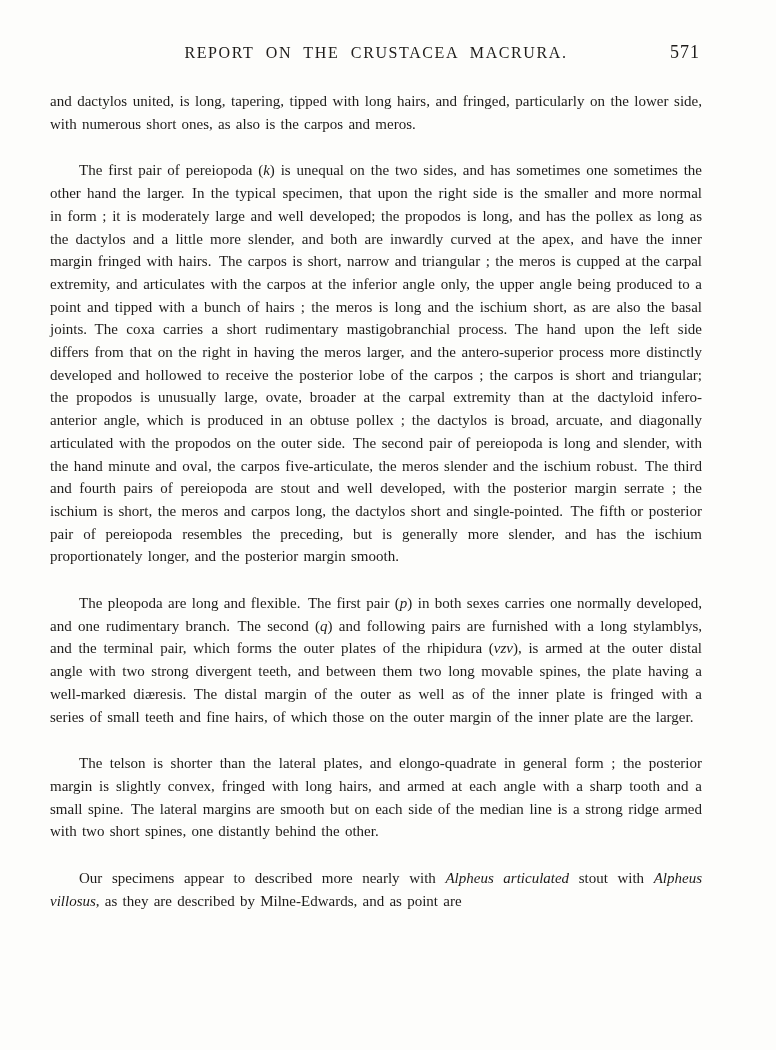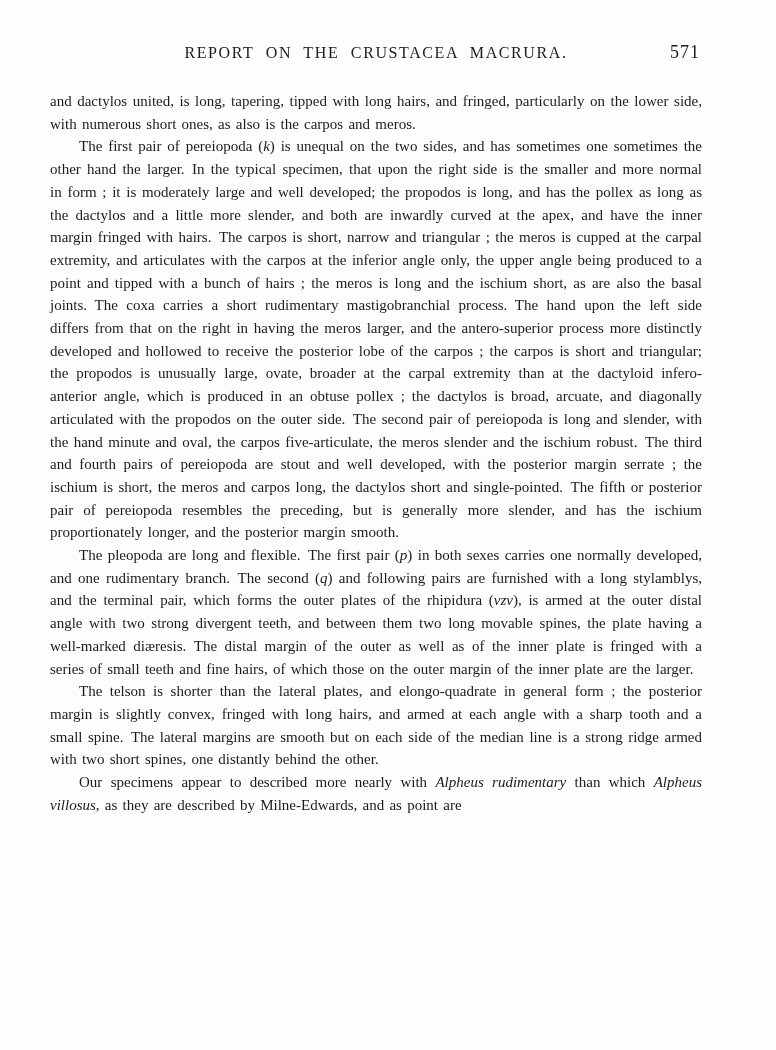--- a/index.html
+++ b/index.html
@@ -50,33 +50,34 @@
     line-height: 22.7px;
     text-align: justify;
     word-spacing: 1.5px;
   }
   p.para {
     margin: 0;
     padding: 0;
   }
   p.para.indent {
     text-indent: 29px;
+    margin-top: 24px;
   }
   .para i {
     font-style: italic;
   }
 </style>
 </head>
 <body>
 
 <div class="page">
   <div class="running-head">
     <span class="running-title">REPORT ON THE CRUSTACEA MACRURA.</span>
     <span class="page-number">571</span>
   </div>
   <div class="body-text">
       <p class="para"><span>and dactylos united, is long, tapering, tipped with long hairs, and fringed, particularly on the lower side, with numerous short ones, as also is the carpos and meros.</span></p>
       <p class="para indent"><span>The first pair of pereiopoda (</span><i>k</i><span>) is unequal on the two sides, and has sometimes one sometimes the other hand the larger. In the typical specimen, that upon the right side is the smaller and more normal in form ; it is moderately large and well developed; the propodos is long, and has the pollex as long as the dactylos and a little more slender, and both are inwardly curved at the apex, and have the inner margin fringed with hairs. The carpos is short, narrow and triangular ; the meros is cupped at the carpal extremity, and articulates with the carpos at the inferior angle only, the upper angle being produced to a point and tipped with a bunch of hairs ; the meros is long and the ischium short, as are also the basal joints. The coxa carries a short rudimentary mastigobranchial process. The hand upon the left side differs from that on the right in having the meros larger, and the antero-superior process more distinctly developed and hollowed to receive the posterior lobe of the carpos ; the carpos is short and triangular; the propodos is unusually large, ovate, broader at the carpal extremity than at the dactyloid infero-anterior angle, which is produced in an obtuse pollex ; the dactylos is broad, arcuate, and diagonally articulated with the propodos on the outer side. The second pair of pereiopoda is long and slender, with the hand minute and oval, the carpos five-articulate, the meros slender and the ischium robust. The third and fourth pairs of pereiopoda are stout and well developed, with the posterior margin serrate ; the ischium is short, the meros and carpos long, the dactylos short and single-pointed. The fifth or posterior pair of pereiopoda resembles the preceding, but is generally more slender, and has the ischium proportionately longer, and the posterior margin smooth.</span></p>
       <p class="para indent"><span>The pleopoda are long and flexible. The first pair (</span><i>p</i><span>) in both sexes carries one normally developed, and one rudimentary branch. The second (</span><i>q</i><span>) and following pairs are furnished with a long stylamblys, and the terminal pair, which forms the outer plates of the rhipidura (</span><i>vzv</i><span>), is armed at the outer distal angle with two strong divergent teeth, and between them two long movable spines, the plate having a well-marked diæresis. The distal margin of the outer as well as of the inner plate is fringed with a series of small teeth and fine hairs, of which those on the outer margin of the inner plate are the larger.</span></p>
       <p class="para indent"><span>The telson is shorter than the lateral plates, and elongo-quadrate in general form ; the posterior margin is slightly convex, fringed with long hairs, and armed at each angle with a sharp tooth and a small spine. The lateral margins are smooth but on each side of the median line is a strong ridge armed with two short spines, one distantly behind the other.</span></p>
-      <p class="para indent"><span>Our specimens appear to described more nearly with </span><i>Alpheus rudimentary</i><span> than which </span><i>Alpheus villosus</i><span>, as they are described by Milne-Edwards, and as point are</span></p>
+      <p class="para indent"><span>Our specimens appear to described more nearly with </span><i>Alpheus articulated</i><span> stout with </span><i>Alpheus villosus</i><span>, as they are described by Milne-Edwards, and as point are</span></p>
     </div>
 </div>
 
 </body></html>

